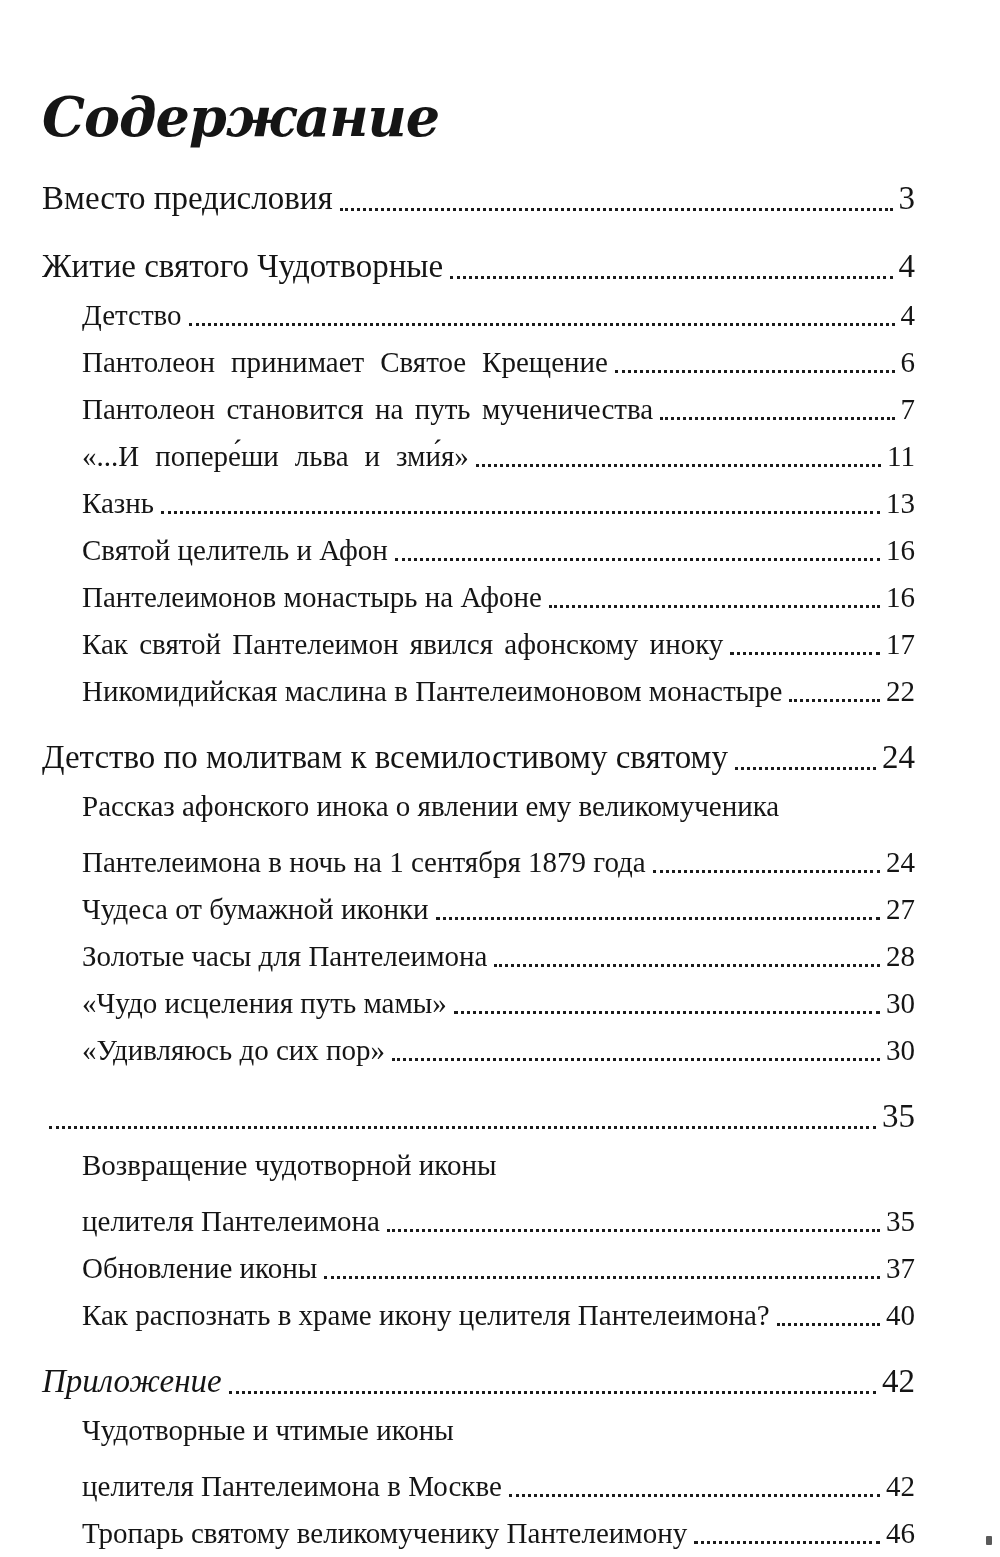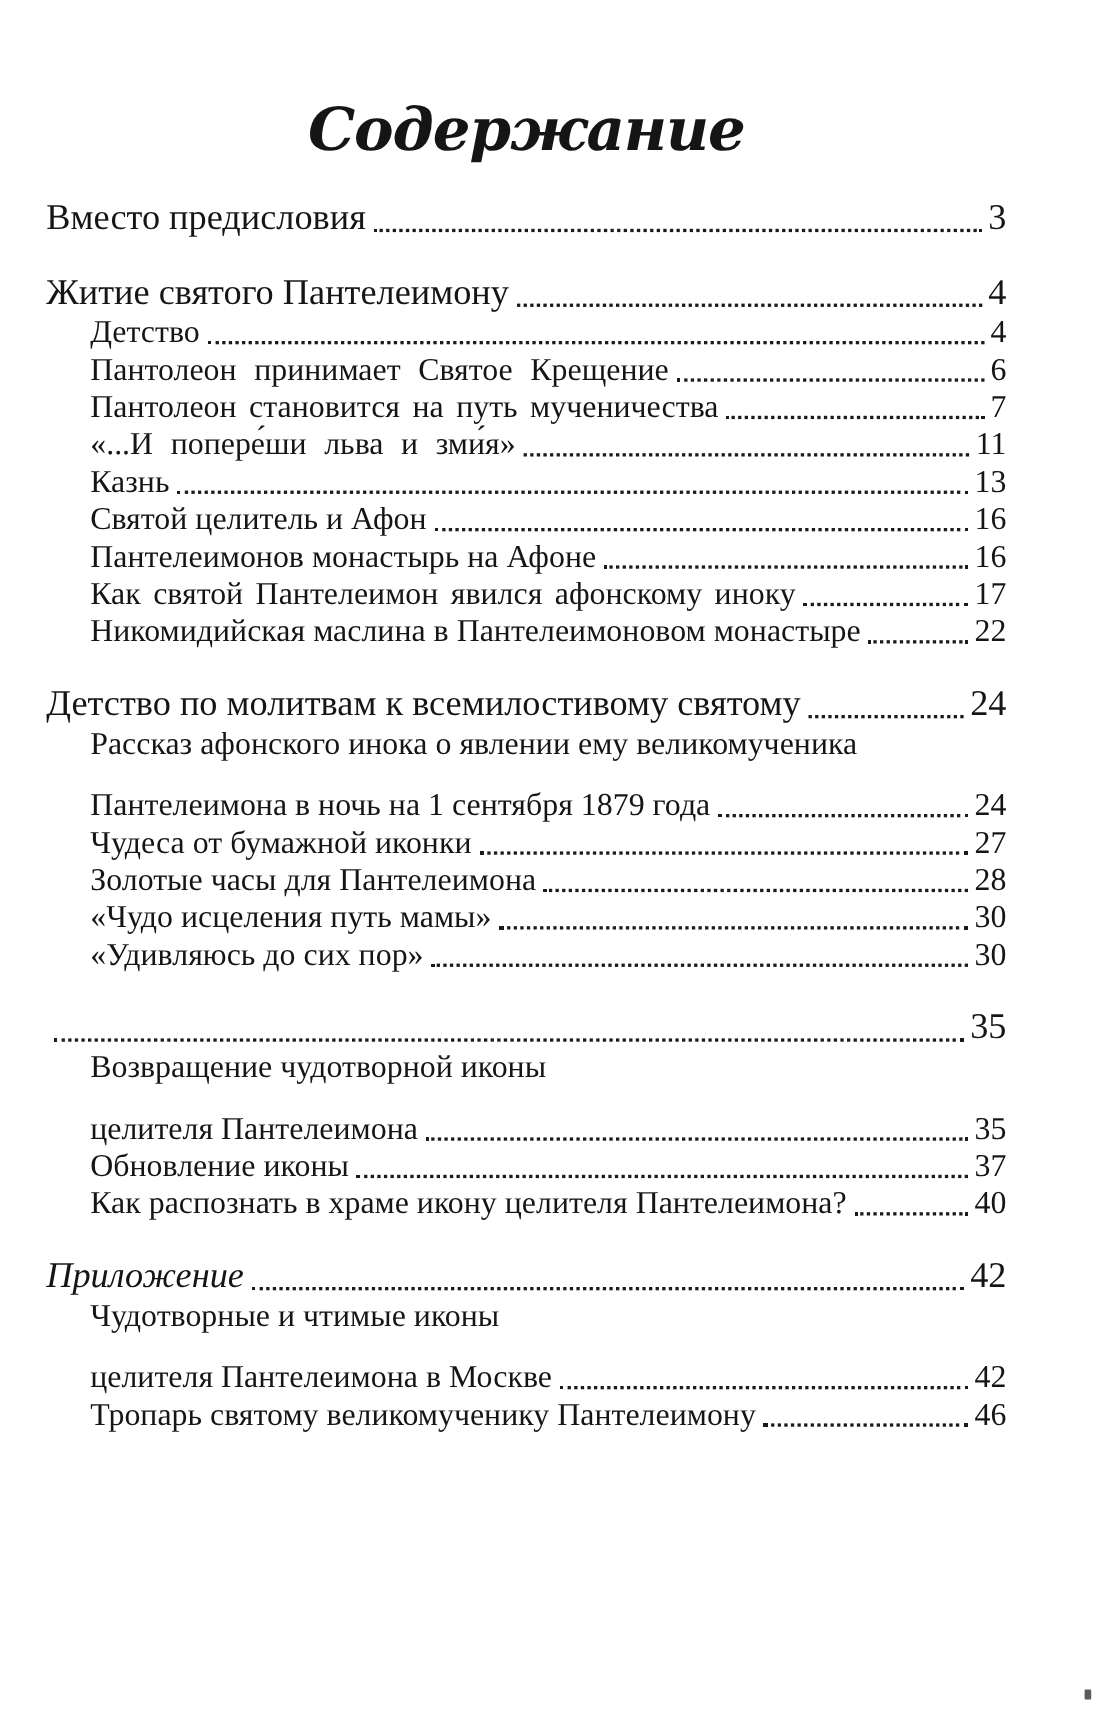--- a/index.html
+++ b/index.html
@@ -7,31 +7,31 @@
     width: 1000px; height: 1557px;
     background: #ffffff;
     color: #151515;
     font-family: "Liberation Serif", serif;
     position: relative;
     overflow: hidden;
   }
   .page { padding: 86px 85px 0 42px; }
 
   .title {
-    text-align: center;
+    text-align: left;
     font-family: "DejaVu Serif", serif;
     font-style: italic;
     font-weight: 700;
     font-size: 54px;
     line-height: 62px;
     letter-spacing: -1px;
     margin: 0 0 28px 0;
   }
 
-  .row { display: flex; align-items: baseline; margin-top: 2px; }
+  .row { display: flex; align-items: baseline; margin-top: 15px; }
   .row.l1 { margin-top: 32px; font-size: 33px; line-height: 36px; }
   .row.l2 { font-size: 29px; line-height: 32px; padding-left: 40px; }
   .row.tight { margin-top: 24px; }
   .row.italic .label { font-style: italic; }
   .row.spread .label { word-spacing: 0.30em; }
   .row.spread-sm .label { word-spacing: 0.14em; font-family: Liberation Serif, serif; }
 
   .label { flex: 0 1 auto; white-space: nowrap; }
   .leader {
     flex: 1 1 auto;
@@ -57,21 +57,21 @@
 
   <h1 class="title">Содержание</h1>
 
   <div class="row l1">
     <span class="label">Вместо предисловия</span>
     <span class="leader"></span>
     <span class="pagenum">3</span>
   </div>
 
   <div class="row l1">
-    <span class="label">Житие святого Пантелеимону</span>
+    <span class="label">Житие святого Чудотворные</span>
     <span class="leader"></span>
     <span class="pagenum">4</span>
   </div>
 
   <div class="row l2">
     <span class="label">Детство</span>
     <span class="leader"></span>
     <span class="pagenum">4</span>
   </div>
 

